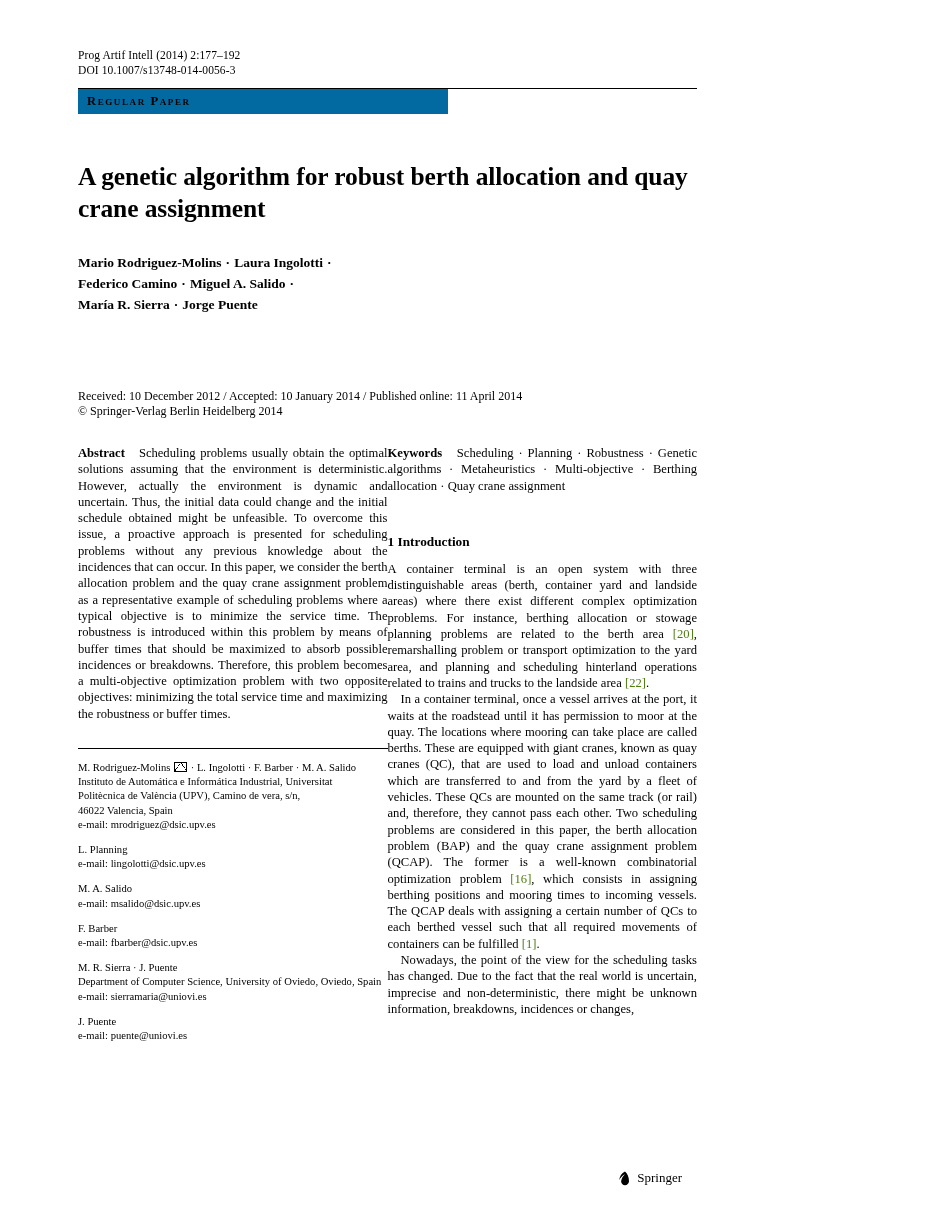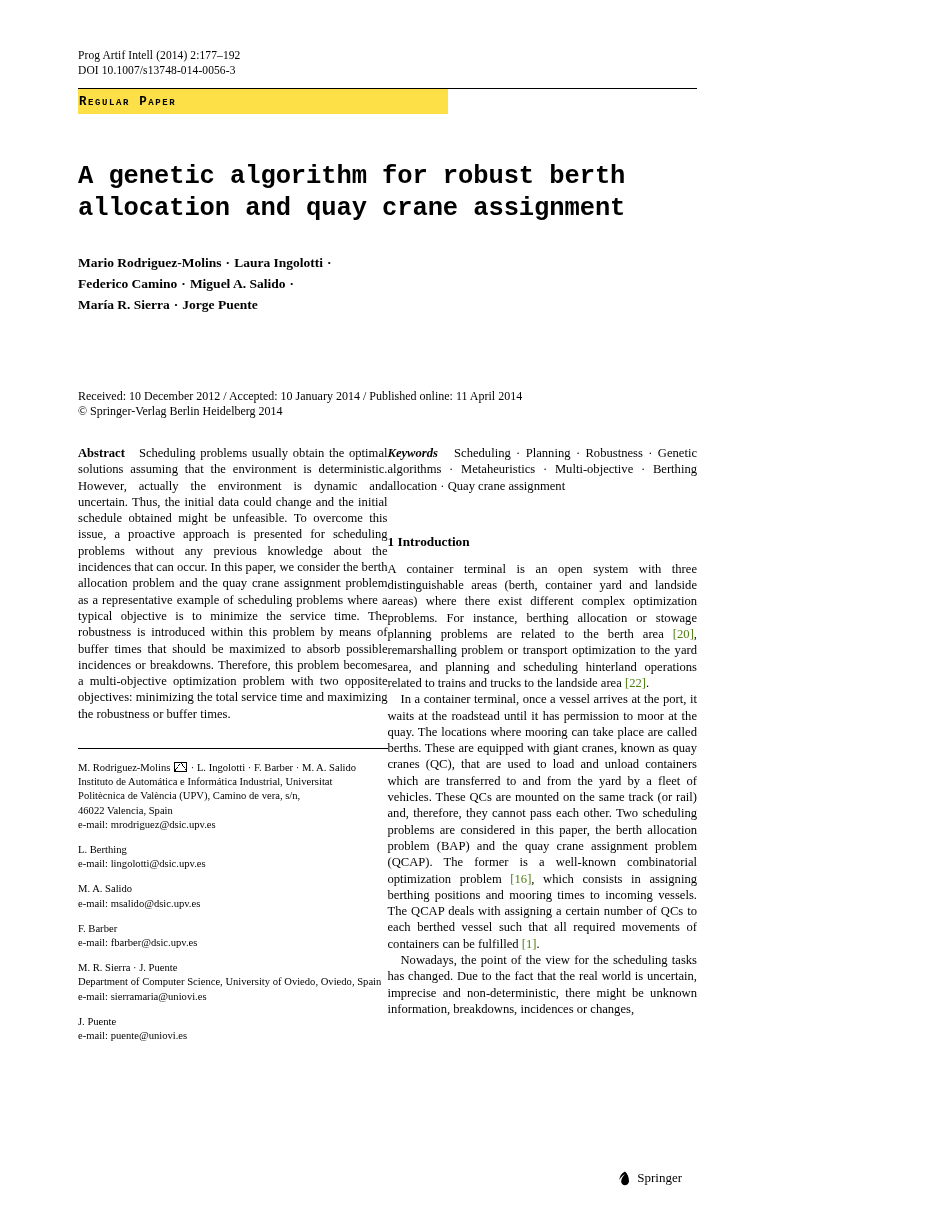--- a/index.html
+++ b/index.html
@@ -26,35 +26,35 @@
     line-height: 14.5px;
     letter-spacing: 0.1px;
   }
   .journal-line div { white-space: nowrap; }
   .rule {
     border-top: 1px solid #000;
     margin-top: 11px;
     margin-bottom: 0;
   }
   .paper-type {
-    background: #fde047;
+    background: #0369a1;
     height: 25px;
     width: 370px;
     display: flex;
     align-items: center;
-    padding-left: 1px;
+    padding-left: 9px;
     box-sizing: border-box;
-    font-family: Liberation Mono, monospace;
+    font-family: Liberation Serif, serif;
     font-size: 12.5px;
     letter-spacing: 1.6px;
     font-variant: small-caps;
     font-weight: 600;
   }
   h1.title {
-    font-family: Liberation Mono, monospace;
+    font-family: Liberation Serif, serif;
     font-size: 25.5px;
     line-height: 32px;
     font-weight: bold;
     margin: 47px 0 0 0;
     letter-spacing: -0.1px;
     max-width: 700px;
   }
   .authors {
     margin-top: 27px;
     font-size: 13.5px;
@@ -116,21 +116,21 @@
       linear-gradient(to bottom right, transparent 45%, #000 45%, #000 52%, transparent 52%) no-repeat,
       linear-gradient(to bottom left, transparent 45%, #000 45%, #000 52%, transparent 52%) no-repeat;
     background-size: 50% 100%, 50% 100%;
     background-position: left top, right top;
   }
   .keywords {
     font-size: 12.6px;
     line-height: 16.3px;
     text-align: justify;
   }
-  .keywords .lead { font-weight: bold; font-style: italic; }
+  .keywords .lead { font-weight: bold; }
   h2.section {
     font-size: 13.3px;
     font-weight: bold;
     margin: 40px 0 11px 0;
   }
   .body-text {
     font-size: 12.6px;
     line-height: 16.3px;
     text-align: justify;
     hyphens: auto;
@@ -203,21 +203,21 @@
         <p>
           <span>M. Rodriguez-Molins</span>
           <span class="envelope"></span>
           <span>· L. Ingolotti · F. Barber · M. A. Salido</span><br>
           <span>Instituto de Automática e Informática Industrial, Universitat</span><br>
           <span>Politècnica de València (UPV), Camino de vera, s/n,</span><br>
           <span>46022 Valencia, Spain</span><br>
           <span>e-mail: mrodriguez@dsic.upv.es</span>
         </p>
         <p>
-          <span>L. Berthing</span><br>
+          <span>L. Planning</span><br>
           <span>e-mail: lingolotti@dsic.upv.es</span>
         </p>
         <p>
           <span>M. A. Salido</span><br>
           <span>e-mail: msalido@dsic.upv.es</span>
         </p>
         <p>
           <span>F. Barber</span><br>
           <span>e-mail: fbarber@dsic.upv.es</span>
         </p>

